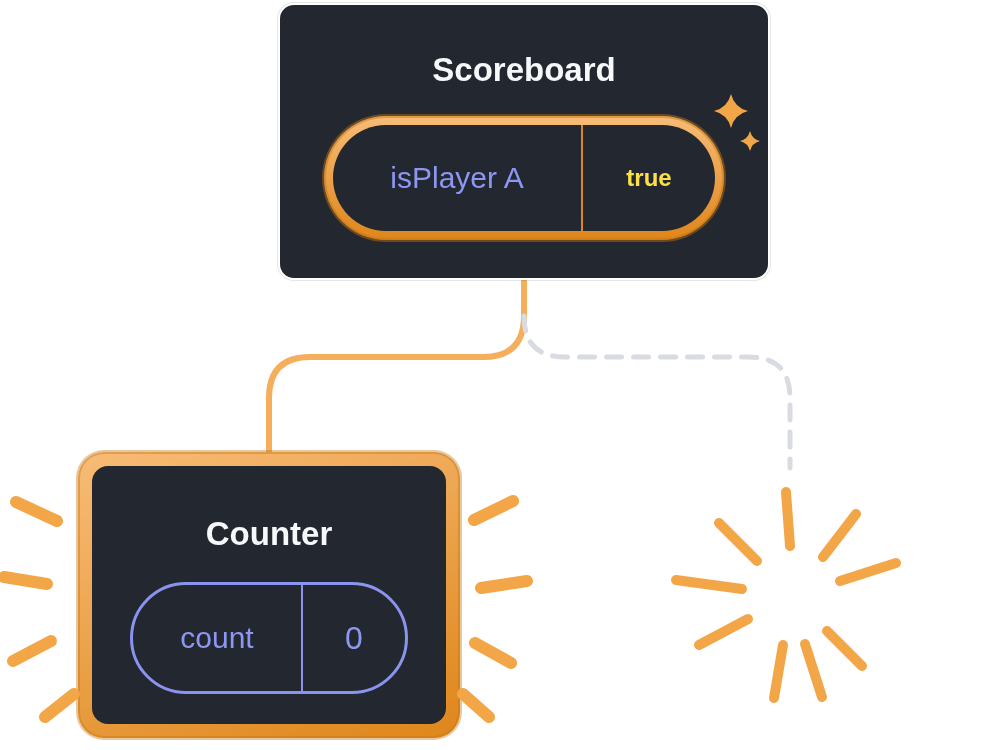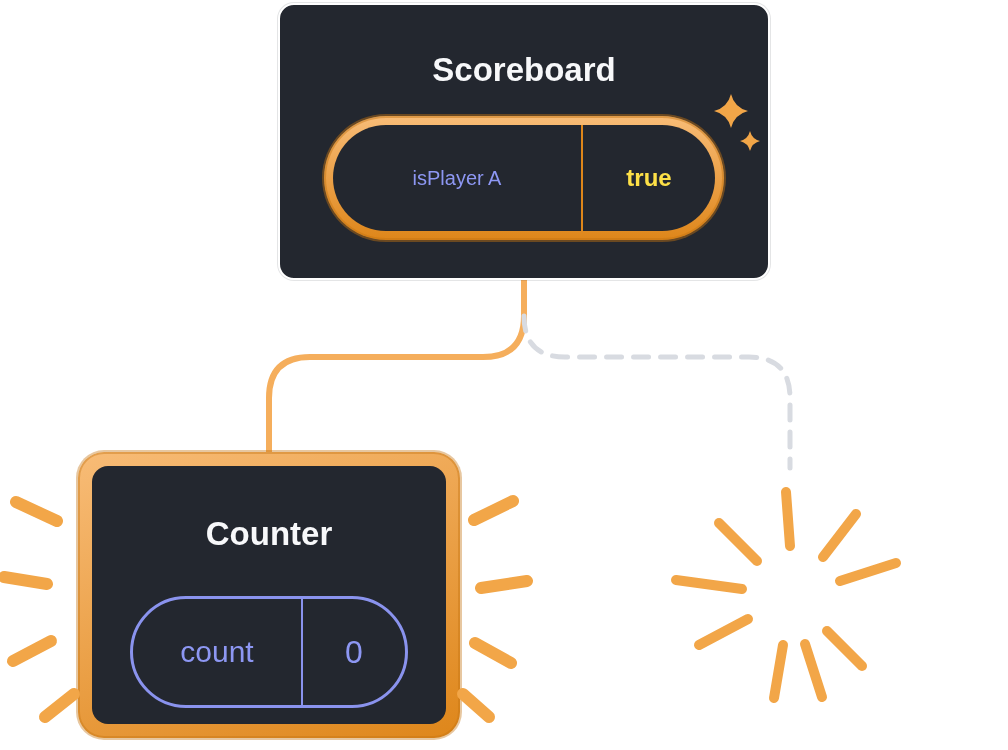--- a/index.html
+++ b/index.html
@@ -62,21 +62,21 @@
     border-radius: 53px;
     display: flex;
     align-items: stretch;
     overflow: hidden;
   }
   .pill-key {
     width: 248px;
     display: flex;
     align-items: center;
     justify-content: center;
-    font-size: 20px;
+    font-size: 30px;
     color: #8D97F3;
   }
   .pill-div { width: 2px; background: #DE861A; }
   .pill-val {
     flex: 1;
     display: flex;
     align-items: center;
     justify-content: center;
     font-size: 24px;
     font-weight: 700;
@@ -102,21 +102,21 @@
     height: 100%;
     box-sizing: border-box;
     background: #23272F;
     border-radius: 16px;
     display: flex;
     flex-direction: column;
     align-items: center;
     padding-top: 50px;
   }
   .counter-pill {
-    margin-top: 44px;
+    margin-top: 30px;
     width: 278px;
     height: 112px;
     box-sizing: border-box;
     border: 3px solid #8A93EE;
     border-radius: 60px;
     display: flex;
     align-items: stretch;
     overflow: hidden;
   }
   .cp-key {

